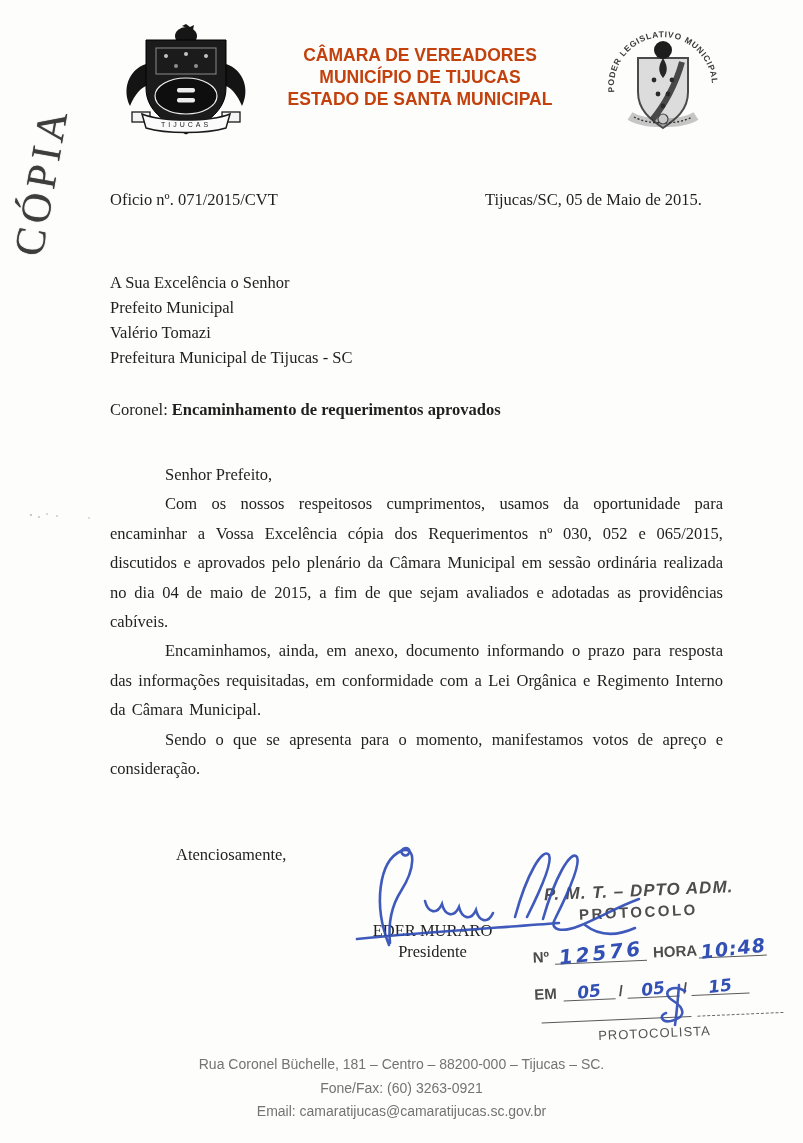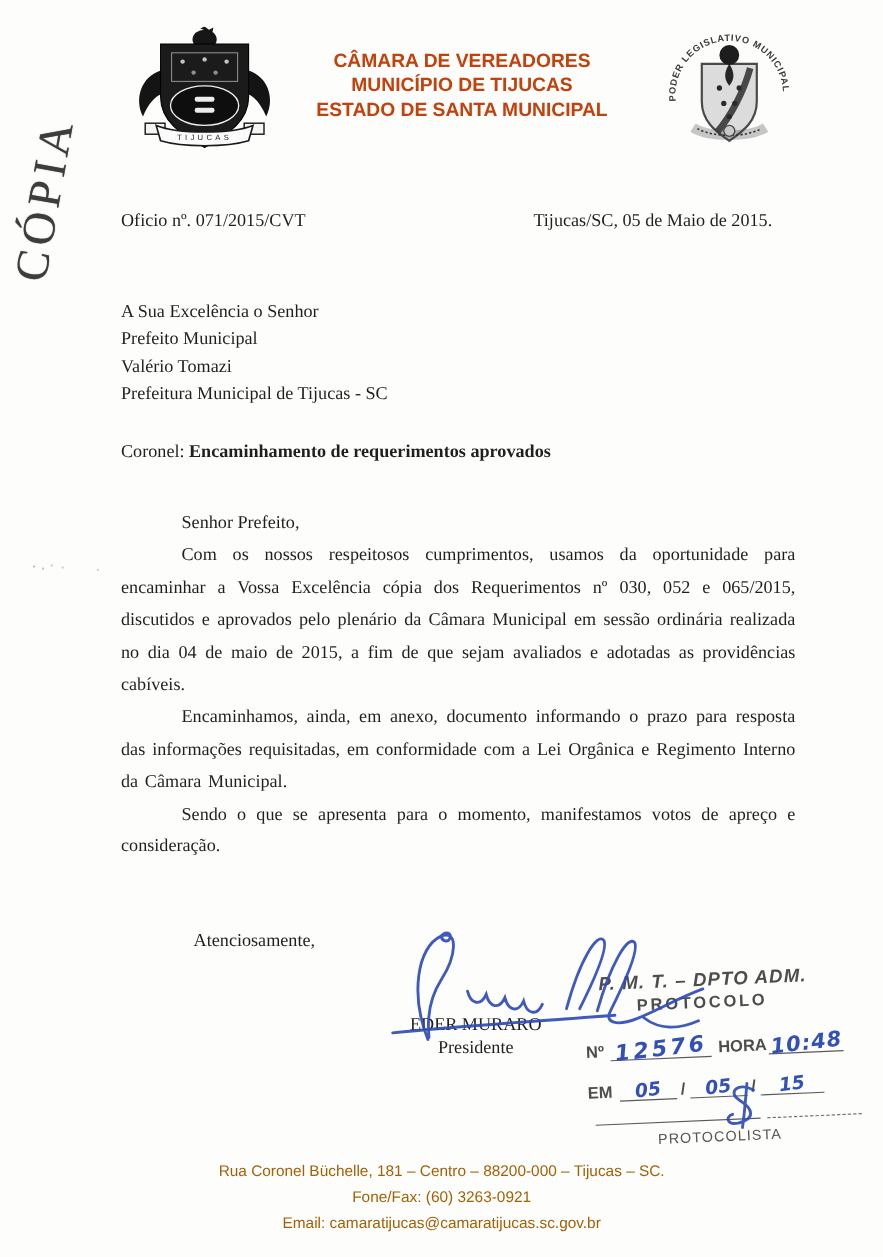--- a/index.html
+++ b/index.html
@@ -89,21 +89,21 @@
   .stamp .bottom-line .solid { position: absolute; left: 6px; top: 0; width: 150px; border-bottom: 1.6px solid #5a5a5a; }
   .stamp .bottom-line .dashed { position: absolute; left: 162px; top: 0; width: 86px; border-bottom: 1.6px dashed #6a6a6a; }
   .stamp .protocolista { font-size: 13px; letter-spacing: 1px; padding-left: 62px; margin-top: 6px; font-weight: normal; color: #555; }
   .initial-svg { position: absolute; left: 655px; top: 983px; z-index: 4; }
 
   
   .footer {
     position: absolute; left: 0; top: 1053px; width: 100%;
     text-align: center;
     font-family: "Liberation Sans", sans-serif;
-    font-size: 14px; line-height: 23.5px; color: #a16207;
+    font-size: 14px; line-height: 23.5px; color: #737373;
   }
 
   
   .artifact { position: absolute; width: 2px; height: 2px; background: #b5b5b5; border-radius: 50%; }
   .a1 { left: 30px; top: 514px; box-shadow: 8px 2px 0 #c2c2c2, 16px -1px 0 #cccccc, 26px 1px 0 #c8c8c8, 58px 3px 0 #d0d0d0; }
   .a2 { left: 155px; top: 532px; background: #9d9d9d; }
 </style>
 </head>
 <body>
 

